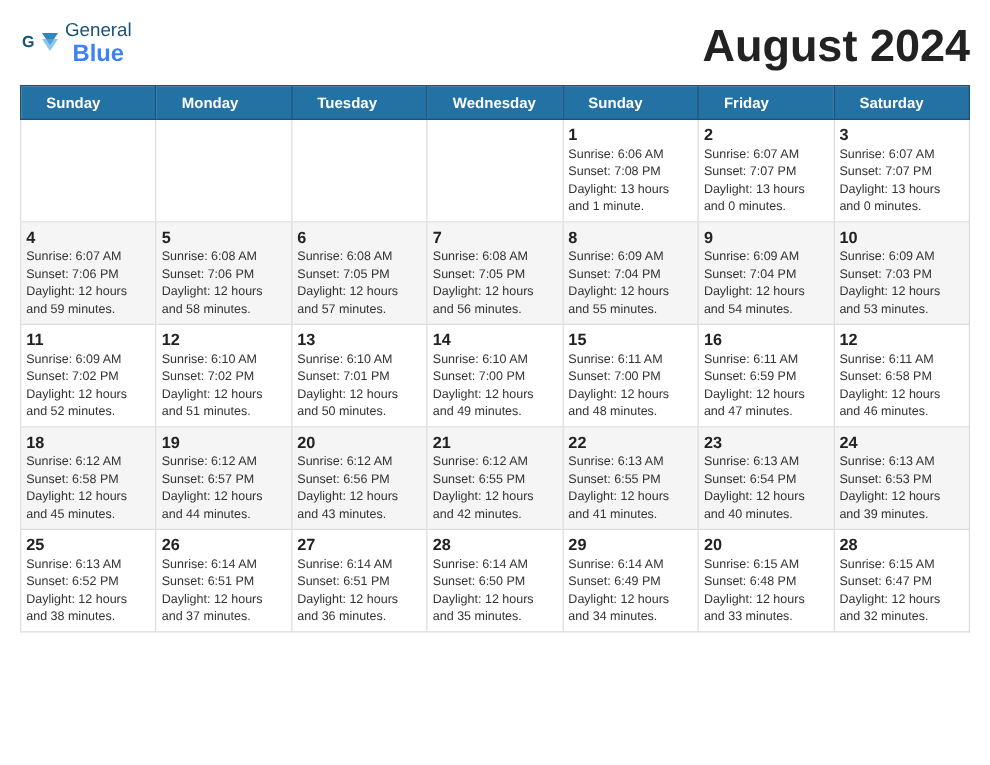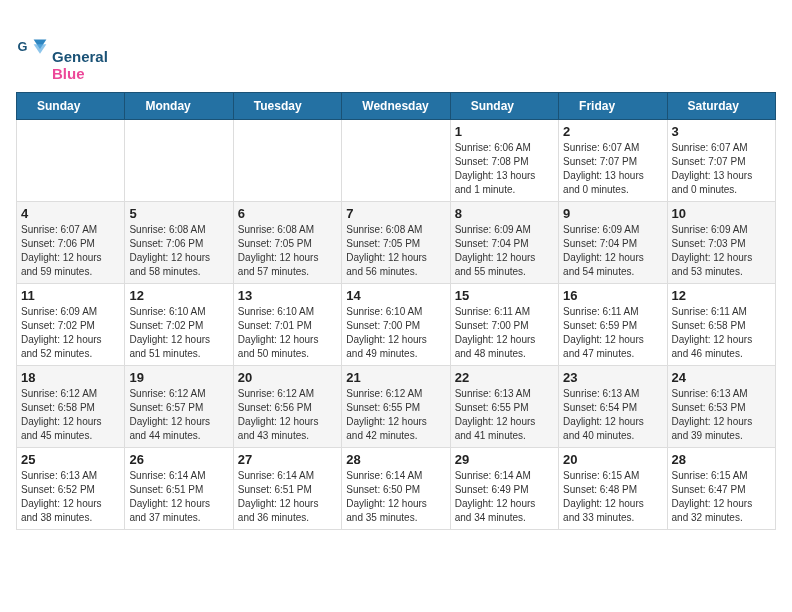--- a/index.html
+++ b/index.html
@@ -89,25 +89,26 @@
 <body>
 
 <div class="header">
   <div class="logo">
     <svg class="logo-icon" viewBox="0 0 40 40">
       <text x="2" y="22" font-size="16" font-weight="bold" fill="#1a5276">G</text>
       <polygon points="22,8 38,8 30,20" fill="#2e86c1"></polygon>
       <polygon points="22,14 38,14 30,26" fill="#5dade2" opacity="0.7"></polygon>
     </svg>
     <div>
-      <div style="font-size:15px;font-weight:bold;color:#1a5276;margin-top:32px;">General</div>
-      <div style="font-size:15px;font-weight:bold;color:#ec4899;">Blue</div>
+      <div style="font-size:15px;font-weight:normal;color:#1a5276;">General</div>
+      <div style="font-size:19px;font-weight:bold;color:#3b82f6;text-align:center;">Blue</div>
     </div>
   </div>
   <div class="title-block">
+    <h1>August 2024</h1>
   </div>
 </div>
 
 <table>
   <thead>
     <tr>
     <th>Sunday</th>
         <th>Monday</th>
         <th>Tuesday</th>
         <th>Wednesday</th>

